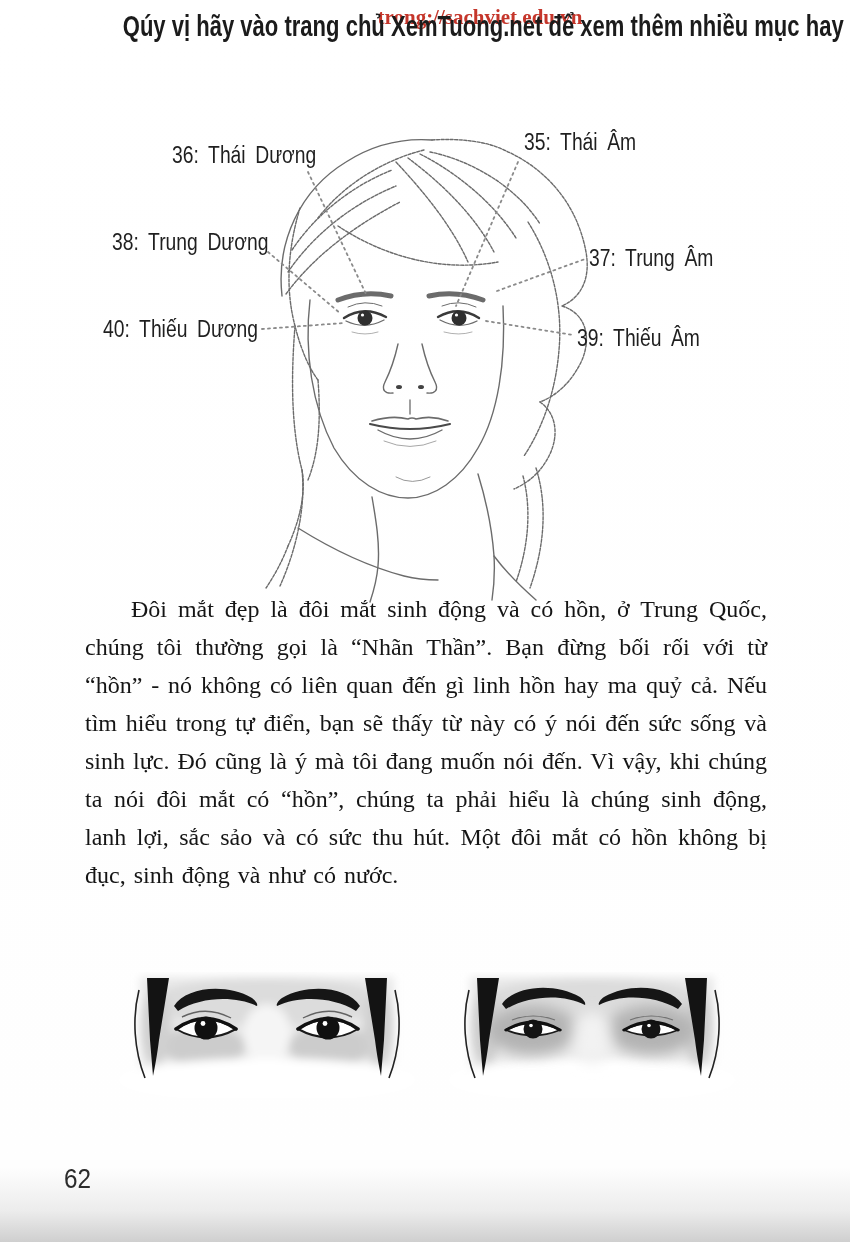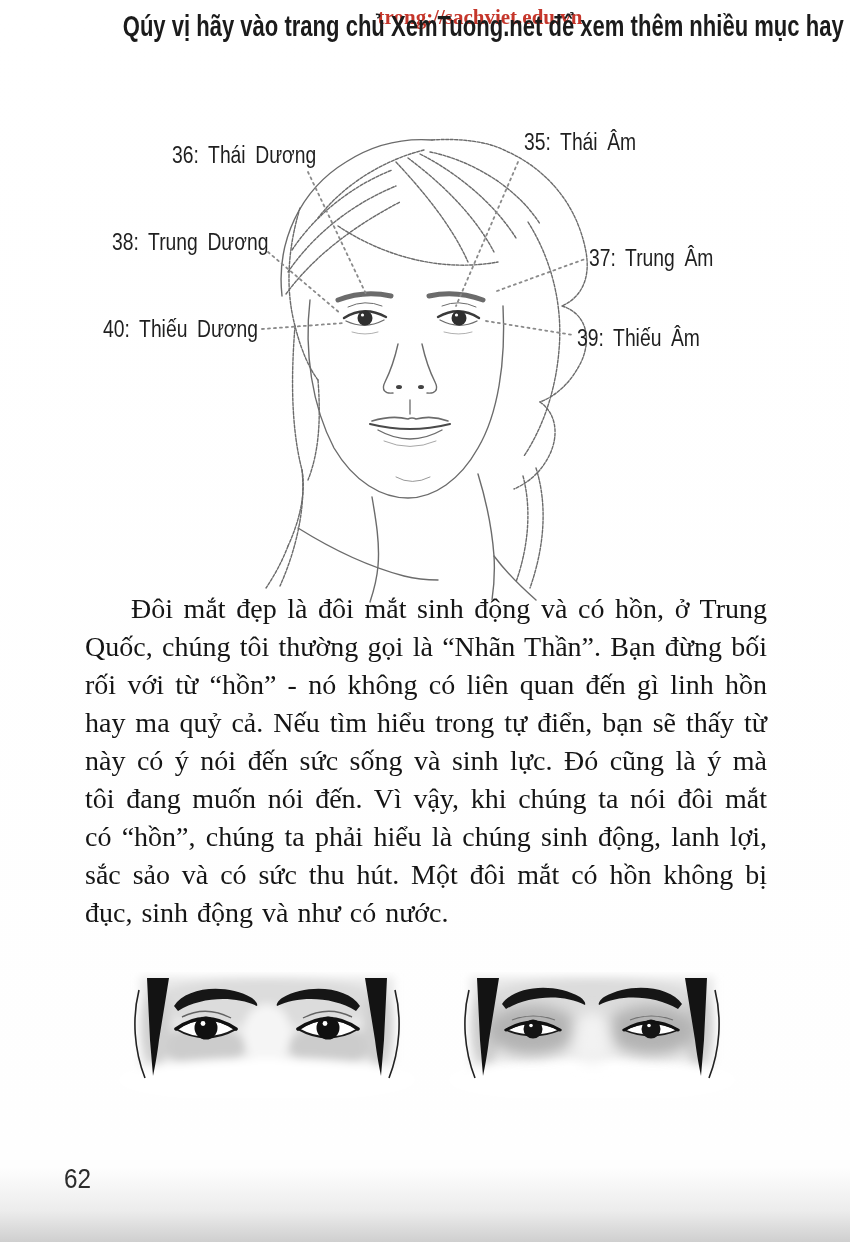--- a/index.html
+++ b/index.html
@@ -28,21 +28,21 @@
   
   .watermark{
     position:absolute;left:60px;top:552px;z-index:1;white-space:nowrap;
     font-weight:bold;font-size:103px;letter-spacing:2px;
     color:rgba(250,250,250,0.55);
     -webkit-text-stroke:2.2px #c9c9c9;
   }
   
   .para{
     position:absolute;left:85px;top:590px;width:682px;z-index:2;margin:0;
-    font-family:"Liberation Serif",serif;font-size:28px;line-height:38px;
+    font-family:"Liberation Serif",serif;font-size:24px;line-height:38px;
     color:#151515;text-align:justify;text-indent:46px;word-spacing:2px;
   }
   .eyes-panel{position:absolute;z-index:2;}
   .pagenum{
     position:absolute;left:64px;top:1164px;font-size:27px;color:#2b2b2b;
     transform:scaleX(0.9);transform-origin:0 50%;z-index:3;
   }
 </style>
 </head>
 <body>

